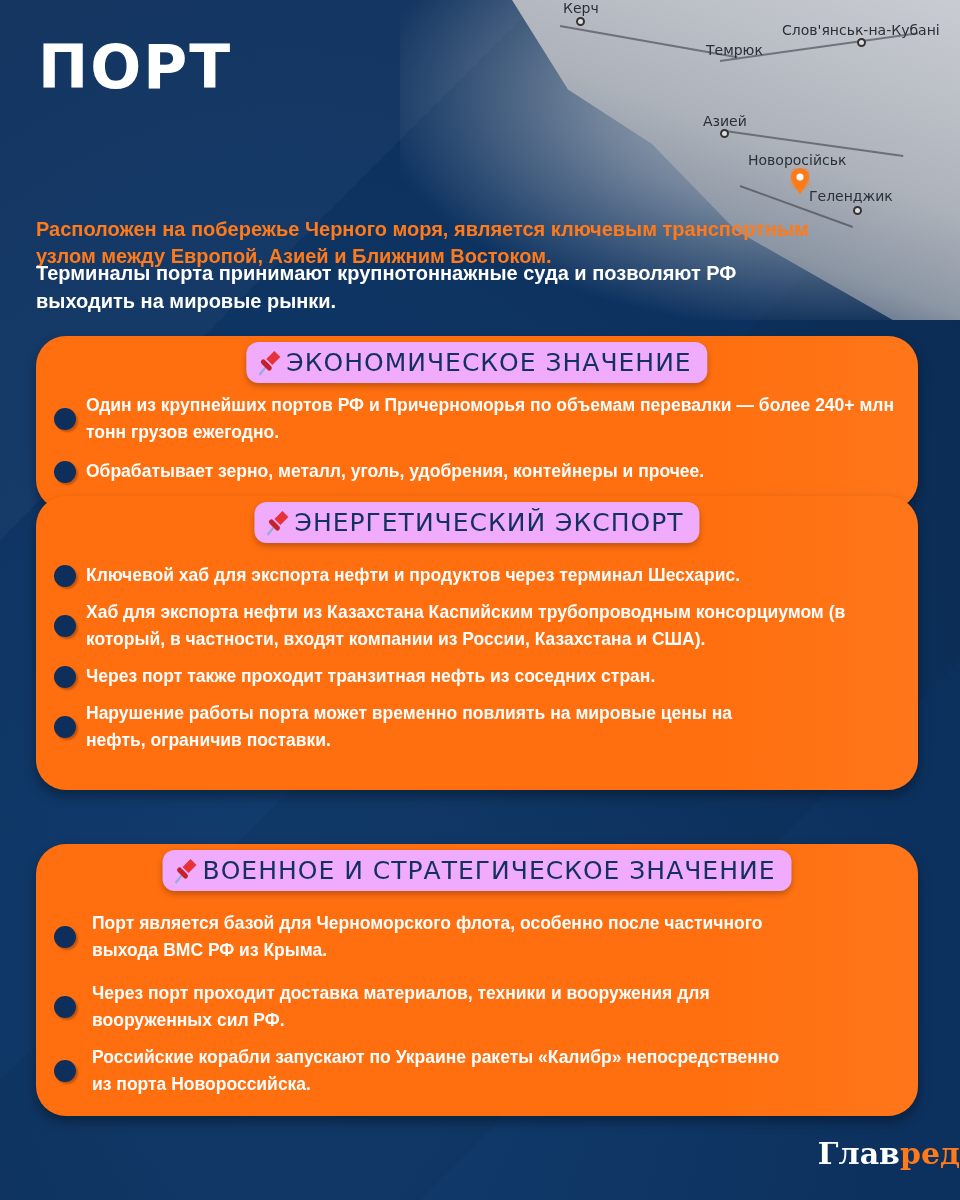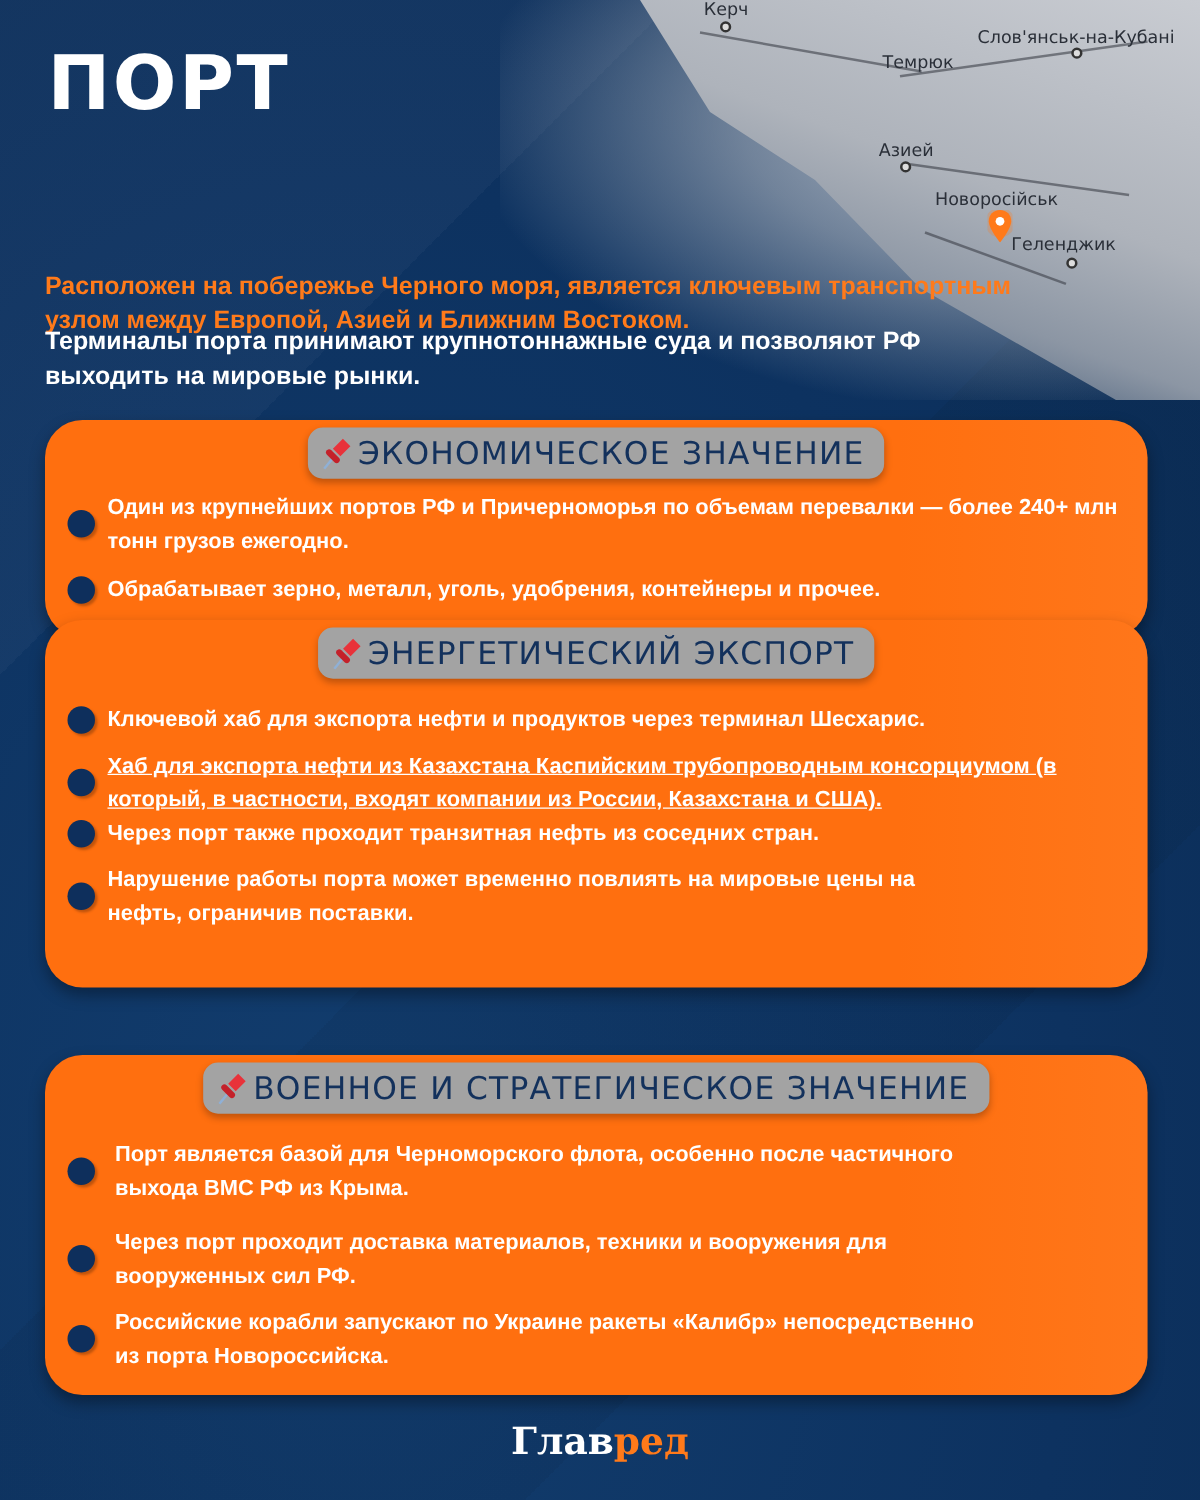--- a/index.html
+++ b/index.html
@@ -62,21 +62,21 @@
     border-radius: 30px;
     box-shadow: 0 6px 12px rgba(0,0,0,0.35);
   }
   .card-deco {
     position: absolute; right: 0; top: 0; bottom: 0; width: 200px; border-radius: 0 30px 30px 0;
     background: linear-gradient(90deg, rgba(255,111,15,0) 0%, rgba(255,140,60,0.25) 100%);
   }
   .card-header {
     position: absolute; left: 50%; transform: translateX(-50%);
     top: 6px;
-    background: #a3a3a3; border-radius: 12px;
+    background: #f0abfc; border-radius: 12px;
     padding: 6px 16px 6px 10px;
     display: flex; align-items: center; gap: 4px;
     box-shadow: 0 3px 6px rgba(0,0,0,0.25);
     white-space: nowrap;
   }
   .card-header .hdr-text {
     color: #13315c; font-size: 25px; letter-spacing: 1px;
     font-family: "DejaVu Sans", sans-serif;
   }
   .pin-icon { width: 26px; height: 28px; display: inline-block; }
@@ -84,21 +84,21 @@
   .bullet {
     position: relative; padding-left: 32px;
     color: #ffffff; font-weight: 700; font-size: 17.5px; line-height: 27px;
   }
   .dot {
     position: absolute; left: 0; top: 50%; margin-top: -11px;
     width: 22px; height: 22px; border-radius: 50%; background: #0e2f5c;
     box-shadow: 2px 2px 2px rgba(0,0,0,0.25);
   }
   .logo {
-    position: absolute; left: 0; right: 0; top: 1136px; text-align: center;
+    position: absolute; left: 0; right: 0; top: 1136px; text-align: right;
     font-family: "DejaVu Serif", serif; font-size: 30px; font-weight: 700;
   }
   .logo .w { color: #ffffff; }
   .logo .o { color: #ff7a1a; }
 </style>
 </head>
 <body>
 
 <div class="bg"></div>
 
@@ -164,21 +164,21 @@
       <path d="M10 10 L18 2 L24 8 L16 16 Z" fill="#e8323a"></path>
       <path d="M7 13 L13 19" stroke="#c4212a" stroke-width="5" stroke-linecap="round"></path>
     </svg>
     <span class="hdr-text">ЭНЕРГЕТИЧЕСКИЙ ЭКСПОРТ</span>
   </div>
   <div class="bullets" style="top:66px;">
     <div class="bullet" style="margin-bottom:10px;">
       <span class="dot"></span>
       <span>Ключевой хаб для экспорта нефти и продуктов через терминал Шесхарис.</span>
     </div>
-    <div class="bullet" style="text-decoration:underline;">
+    <div class="bullet" style="margin-bottom:10px;">
       <span class="dot"></span>
       <span>Хаб для экспорта нефти из Казахстана Каспийским трубопроводным консорциумом (в который, в частности, входят компании из России, Казахстана и США).</span>
     </div>
     <div class="bullet" style="margin-bottom:10px;">
       <span class="dot"></span>
       <span>Через порт также проходит транзитная нефть из соседних стран.</span>
     </div>
     <div class="bullet" style="padding-right:140px;">
       <span class="dot"></span>
       <span>Нарушение работы порта может временно повлиять на мировые цены на нефть, ограничив поставки.</span>

